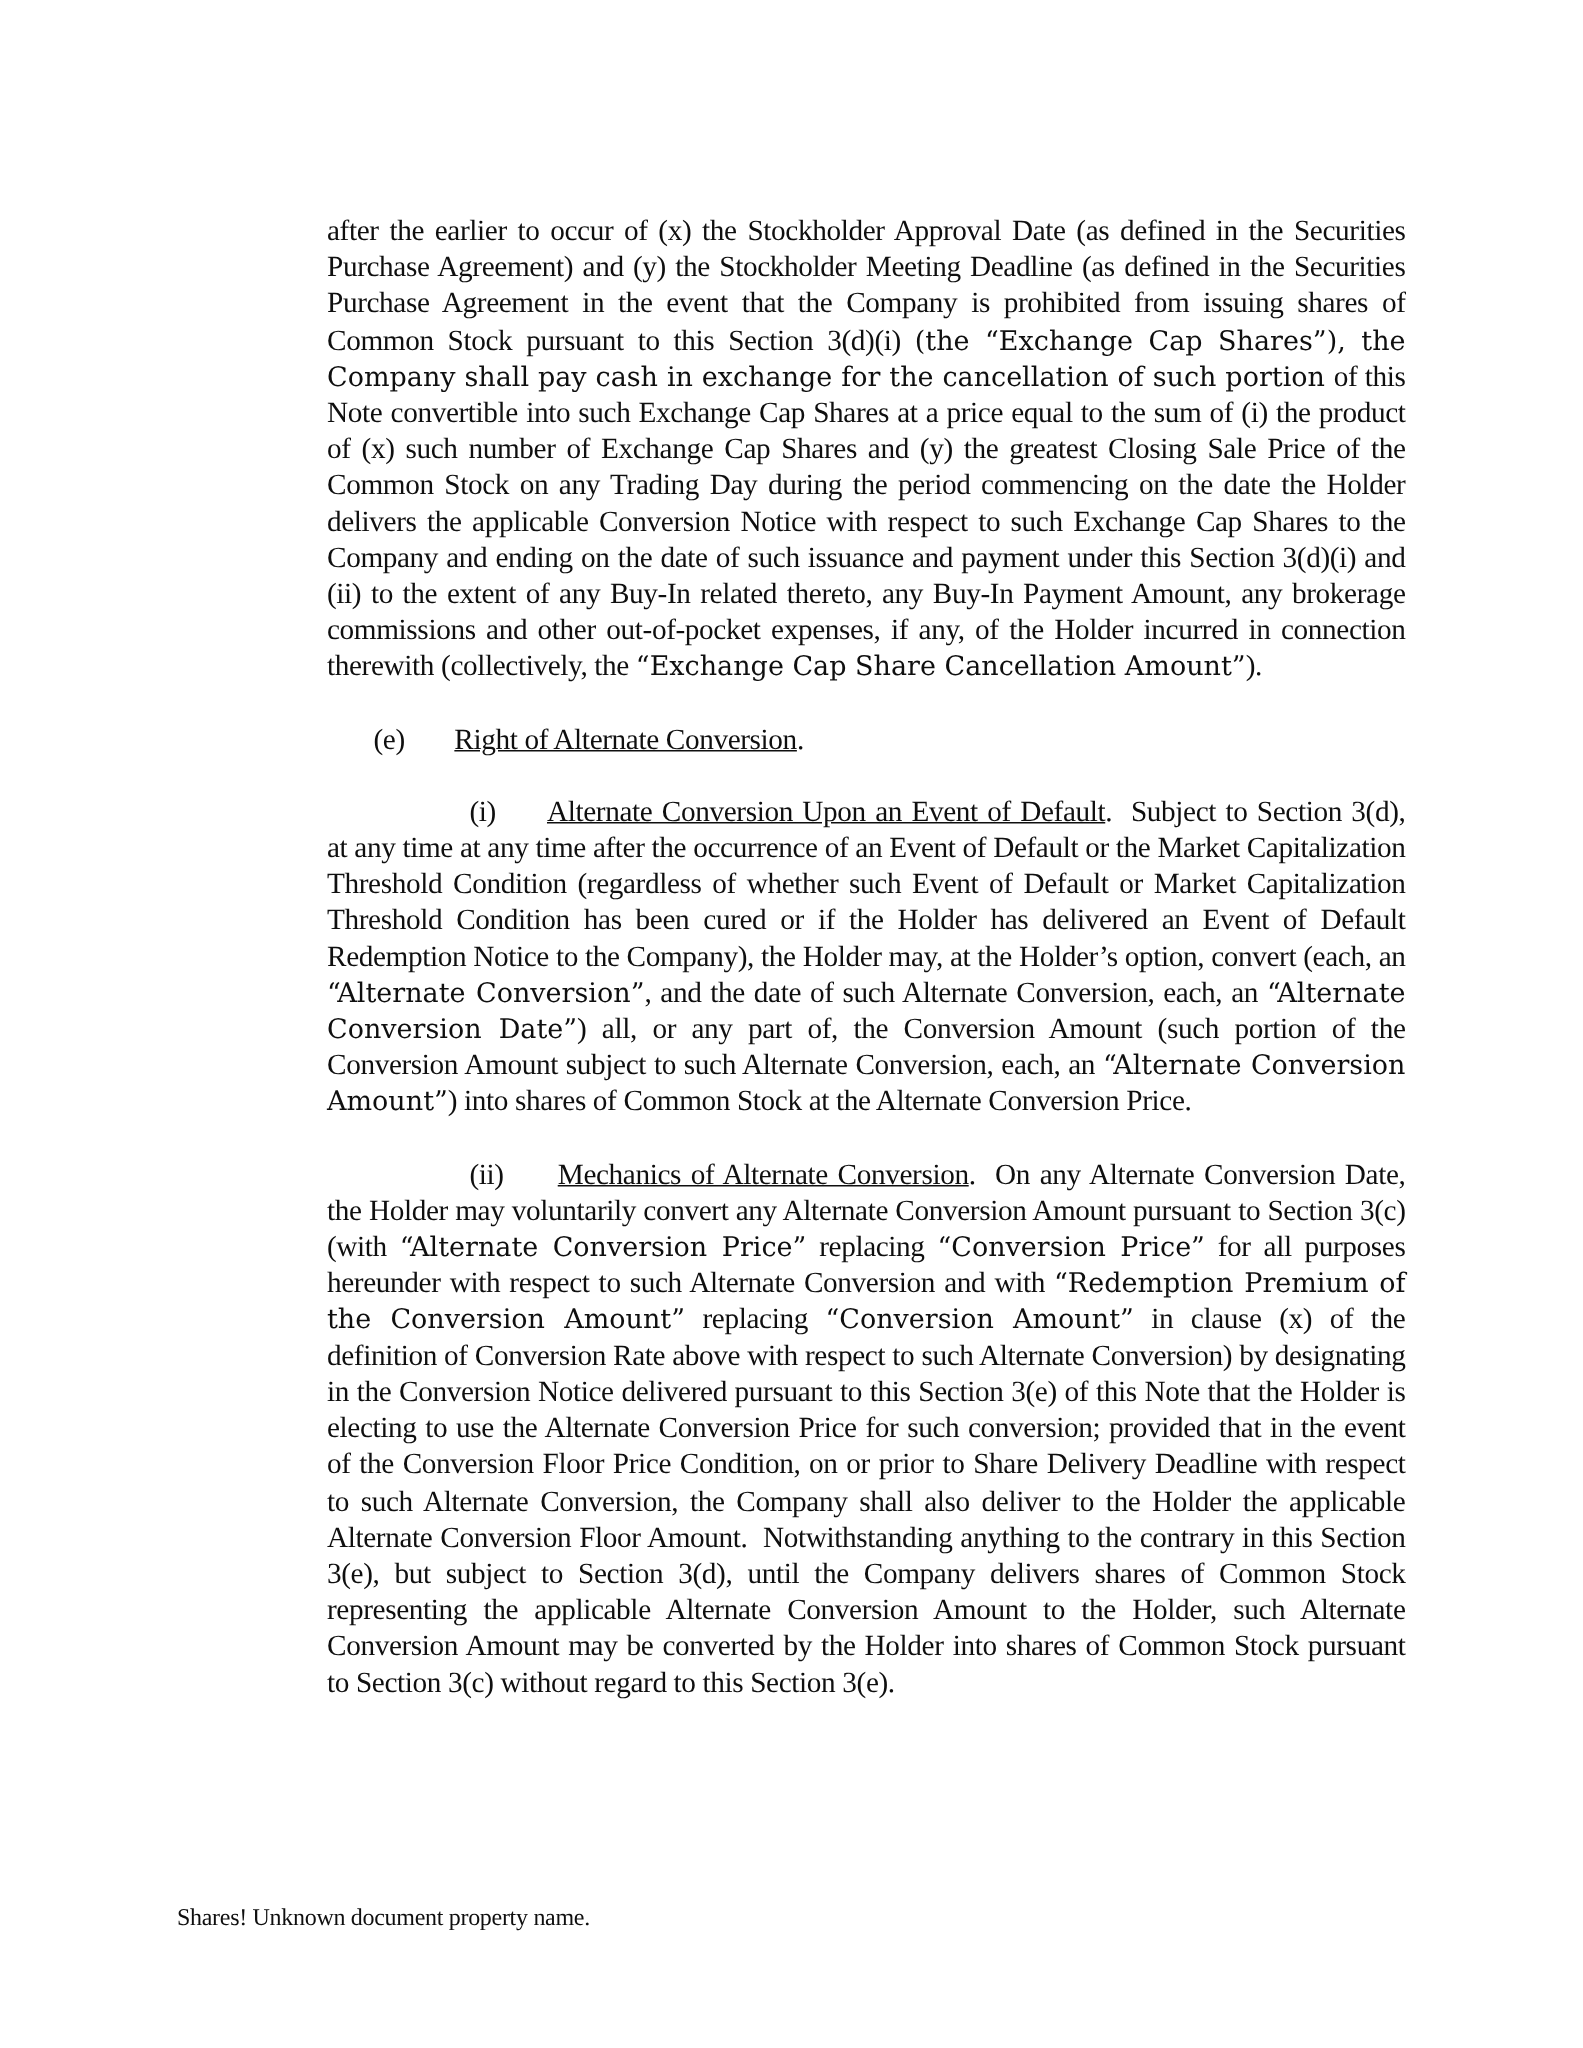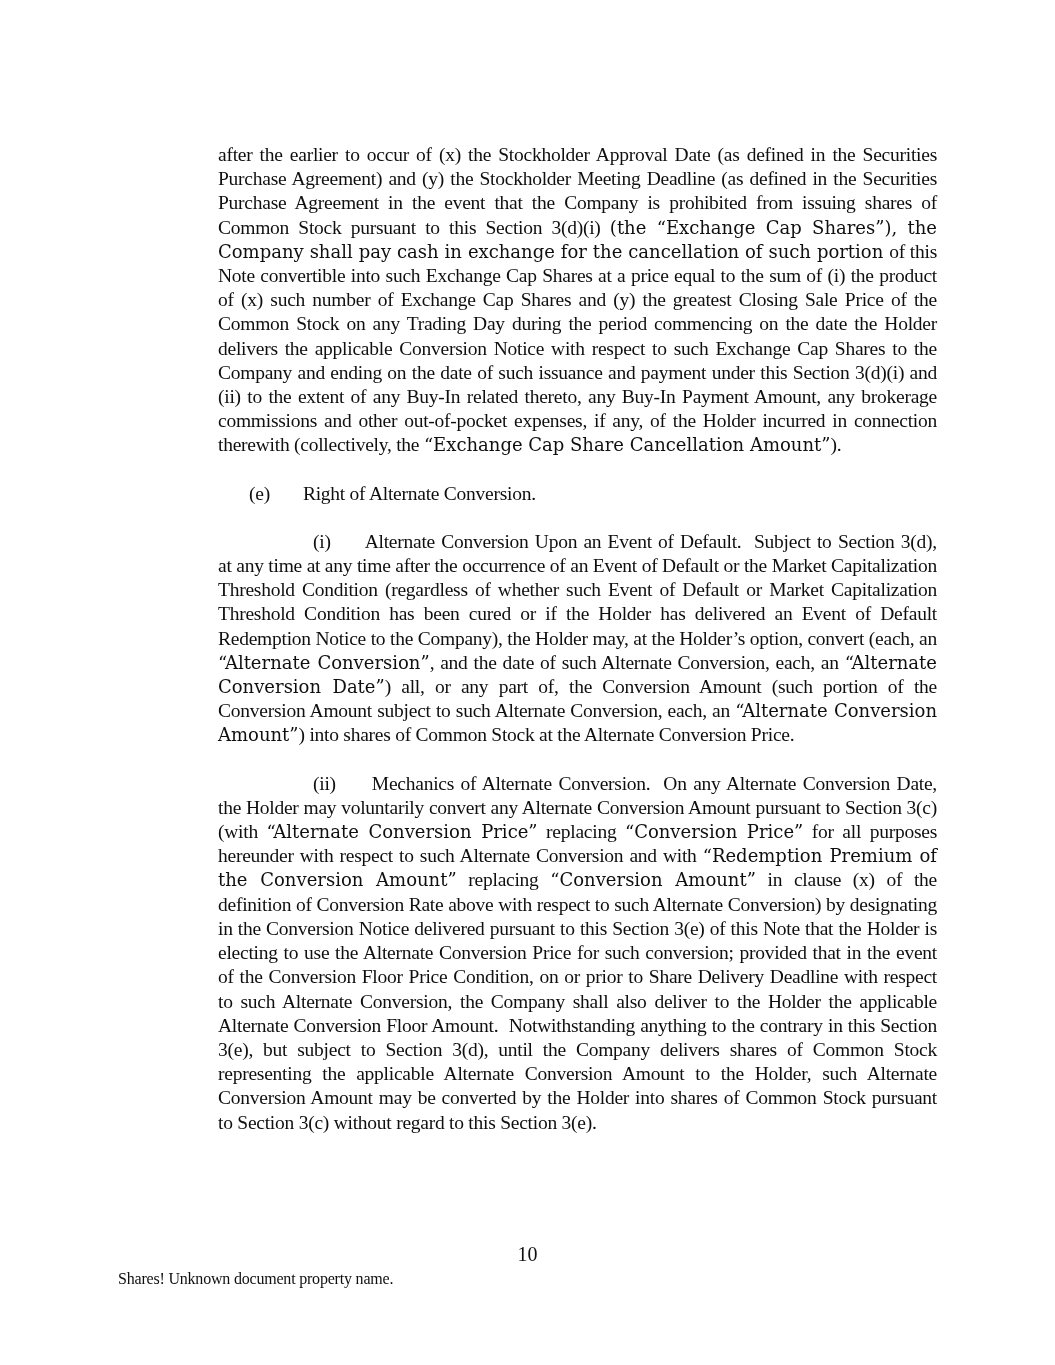--- a/index.html
+++ b/index.html
@@ -36,20 +36,21 @@
   }
   .para.indent-1 { text-indent: 31px; }
   .para.indent-2 { text-indent: 95px; }
   .run-normal {}
   .run-wide {
     font-family: "DejaVu Serif", serif;
     font-size: 18px;
     letter-spacing: 0;
   }
   .run-underline {
+    text-decoration: underline;
   }
   .tab {
     display: inline-block;
     text-indent: 0;
   }
   .page-number {
     position: absolute;
     top: 1242px;
     left: 0;
     width: 1055px;
@@ -69,15 +70,14 @@
 </head>
 <body>
 
 <div class="page">
   <div class="doc-body">
       <p class="para body"><span class="run-normal">after the earlier to occur of (x) the Stockholder Approval Date (as defined in the Securities Purchase Agreement) and (y) the Stockholder Meeting Deadline (as defined in the Securities Purchase Agreement in the event that the Company is prohibited from issuing shares of Common Stock pursuant to this Section 3(d)(i) </span><span class="run-wide">(the “Exchange Cap Shares”), the Company shall pay cash in exchange for the cancellation of such portion </span><span class="run-normal">of this Note convertible into such Exchange Cap Shares at a price equal to the sum of (i) the product of (x) such number of Exchange Cap Shares and (y) the greatest Closing Sale Price of the Common Stock on any Trading Day during the period commencing on the date the Holder delivers the applicable Conversion Notice with respect to such Exchange Cap Shares to the Company and ending on the date of such issuance and payment under this Section 3(d)(i) and (ii) to the extent of any Buy-In related thereto, any Buy-In Payment Amount, any brokerage commissions and other out-of-pocket expenses, if any, of the Holder incurred in connection therewith (collectively, the </span><span class="run-wide">“Exchange Cap Share Cancellation Amount”</span><span class="run-normal">).</span></p>
       <p class="para heading indent-1"><span class="run-normal">(e)</span><span class="tab" style="width: 33px;"></span><span class="run-underline">Right of Alternate Conversion</span><span class="run-normal">.</span></p>
       <p class="para body indent-2"><span class="run-normal">(i)</span><span class="tab" style="width: 34px;"></span><span class="run-underline">Alternate Conversion Upon an Event of Default</span><span class="run-normal">.  Subject to Section 3(d), at any time at any time after the occurrence of an Event of Default or the Market Capitalization Threshold Condition (regardless of whether such Event of Default or Market Capitalization Threshold Condition has been cured or if the Holder has delivered an Event of Default Redemption Notice to the Company), the Holder may, at the Holder’s option, convert (each, an </span><span class="run-wide">“Alternate Conversion”</span><span class="run-normal">, and the date of such Alternate Conversion, each, an </span><span class="run-wide">“Alternate Conversion Date”</span><span class="run-normal">) all, or any part of, the Conversion Amount (such portion of the Conversion Amount subject to such Alternate Conversion, each, an </span><span class="run-wide">“Alternate Conversion Amount”</span><span class="run-normal">) into shares of Common Stock at the Alternate Conversion Price.</span></p>
       <p class="para body indent-2"><span class="run-normal">(ii)</span><span class="tab" style="width: 36px;"></span><span class="run-underline">Mechanics of Alternate Conversion</span><span class="run-normal">.  On any Alternate Conversion Date, the Holder may voluntarily convert any Alternate Conversion Amount pursuant to Section 3(c) (with </span><span class="run-wide">“Alternate Conversion Price”</span><span class="run-normal"> replacing </span><span class="run-wide">“Conversion Price”</span><span class="run-normal"> for all purposes hereunder with respect to such Alternate Conversion and with </span><span class="run-wide">“Redemption Premium of the Conversion Amount”</span><span class="run-normal"> replacing </span><span class="run-wide">“Conversion Amount”</span><span class="run-normal"> in clause (x) of the definition of Conversion Rate above with respect to such Alternate Conversion) by designating in the Conversion Notice delivered pursuant to this Section 3(e) of this Note that the Holder is electing to use the Alternate Conversion Price for such conversion; provided that in the event of the Conversion Floor Price Condition, on or prior to Share Delivery Deadline with respect to such Alternate Conversion, the Company shall also deliver to the Holder the applicable Alternate Conversion Floor Amount.  Notwithstanding anything to the contrary in this Section 3(e), but subject to Section 3(d), until the Company delivers shares of Common Stock representing the applicable Alternate Conversion Amount to the Holder, such Alternate Conversion Amount may be converted by the Holder into shares of Common Stock pursuant to Section 3(c) without regard to this Section 3(e).</span></p>
     </div>
-  <div class="page-number">10</div>
   <div class="error-text">Shares! Unknown document property name.</div>
 </div>
 
 </body></html>

